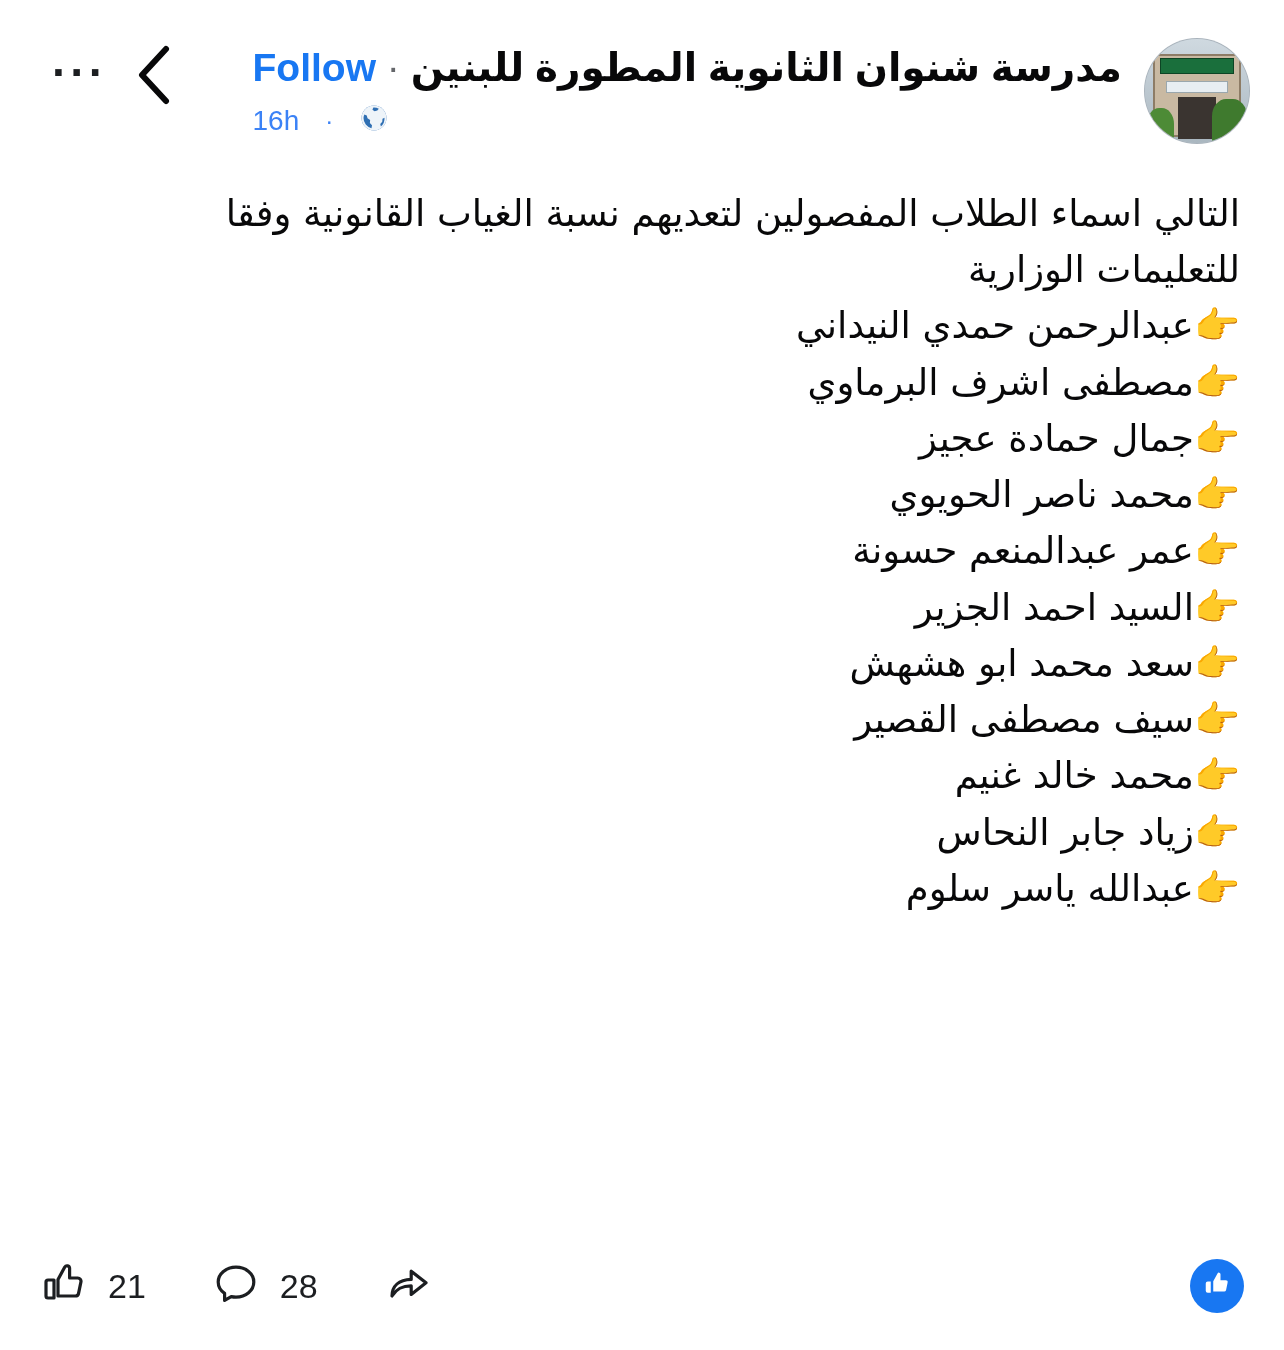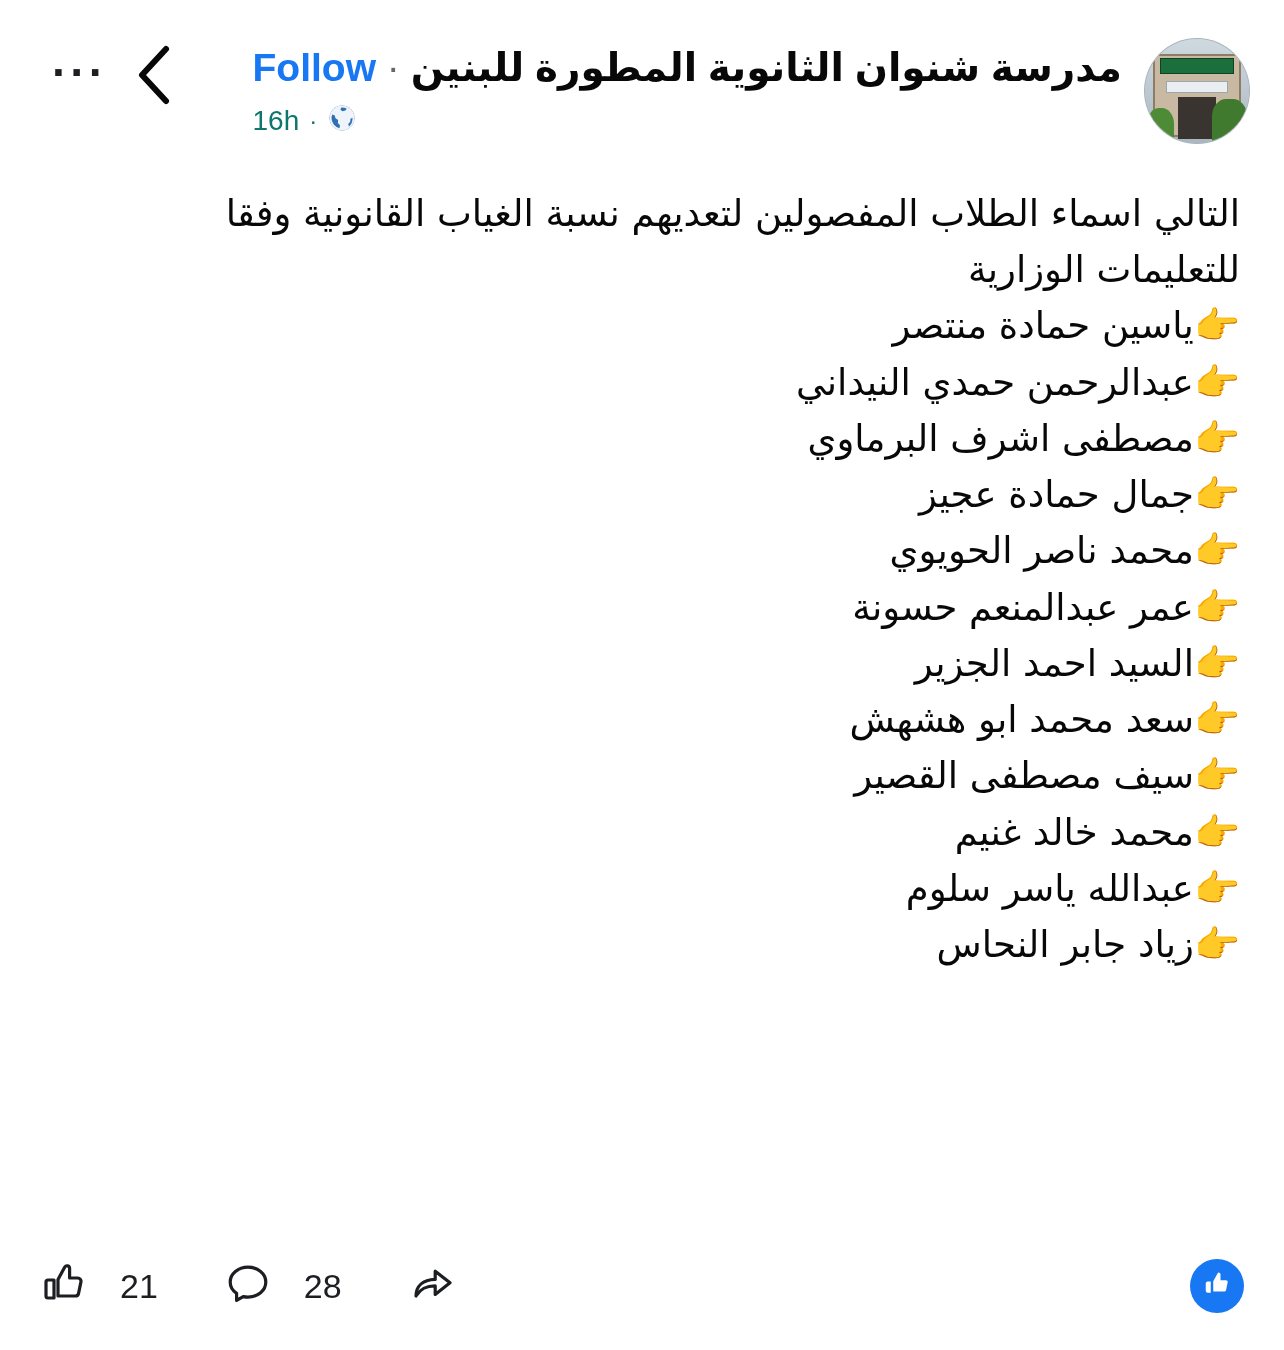--- a/index.html
+++ b/index.html
@@ -99,23 +99,23 @@
   .name-line .follow {
     color: #1877f2;
     font-weight: 700;
   }
   .name-line .dot-sep { color: #65676b; font-weight: 400; }
 
   .sub-line {
     margin-top: 10px;
     display: flex;
     align-items: center;
-    gap: 10px;
+    gap: 26px;
     font-size: 28px;
-    color: #0f766e;
+    color: #3b82f6;
     direction: ltr;
   }
   .sub-line .mid-dot { font-size: 24px; }
   .globe-icon { display: inline-block; }
 
   .menu-dots {
     order: 4;
     font-size: 46px;
     line-height: 40px;
     color: #1c1e21;
@@ -146,21 +146,21 @@
     height: 128px;
     display: flex;
     align-items: center;
     padding: 0 40px;
     direction: ltr;
     border-top: 0 solid transparent;
   }
   .act {
     display: flex;
     align-items: center;
-    gap: 32px;
+    gap: 20px;
     margin-right: 66px;
     cursor: pointer;
     justify-content: flex-end;
   }
   .act .count {
     font-size: 34px;
     color: #1c1e21;
     font-weight: 400;
   }
   .spacer { flex: 1 1 auto; }
@@ -212,32 +212,31 @@
       </svg>
     </div>
 
     <div class="menu-dots">···</div>
   </div>
 
   <div class="body-text">
     <p>التالي اسماء الطلاب المفصولين لتعديهم نسبة الغياب القانونية وفقا</p>
     <p>للتعليمات الوزارية</p>
 
-    <p class="name-row"><span class="point">👉</span><span>ياسين حمادة منتصر</span></p>
     <p class="name-row"><span class="point">👉</span><span>عبدالرحمن حمدي النيداني</span></p>
     <p class="name-row"><span class="point">👉</span><span>مصطفى اشرف البرماوي</span></p>
     <p class="name-row"><span class="point">👉</span><span>جمال حمادة عجيز</span></p>
     <p class="name-row"><span class="point">👉</span><span>محمد ناصر الحويوي</span></p>
     <p class="name-row"><span class="point">👉</span><span>عمر عبدالمنعم حسونة</span></p>
     <p class="name-row"><span class="point">👉</span><span>السيد احمد الجزير</span></p>
     <p class="name-row"><span class="point">👉</span><span>سعد محمد ابو هشهش</span></p>
     <p class="name-row"><span class="point">👉</span><span>سيف مصطفى القصير</span></p>
     <p class="name-row"><span class="point">👉</span><span>محمد خالد غنيم</span></p>
+    <p class="name-row"><span class="point">👉</span><span>زياد جابر النحاس</span></p>
     <p class="name-row"><span class="point">👉</span><span>عبدالله ياسر سلوم</span></p>
-    <p class="name-row"><span class="point">👉</span><span>زياد جابر النحاس</span></p>
   </div>
 
   <div class="footer">
 
     <div class="act">
       <span>
         <svg width="48" height="48" viewBox="0 0 24 24" aria-hidden="true">
           <path d="M7 10v9H4a1 1 0 0 1-1-1v-7a1 1 0 0 1 1-1h3zm2-.3 3.4-6.2a1.3 1.3 0 0 1 2.4.6V9h4.1a1.6 1.6 0 0 1 1.57 1.93l-1.25 6A1.6 1.6 0 0 1 17.66 18H9V9.7z" fill="none" stroke="#1c1e21" stroke-width="1.6" stroke-linejoin="round"></path>
         </svg>
       </span>

